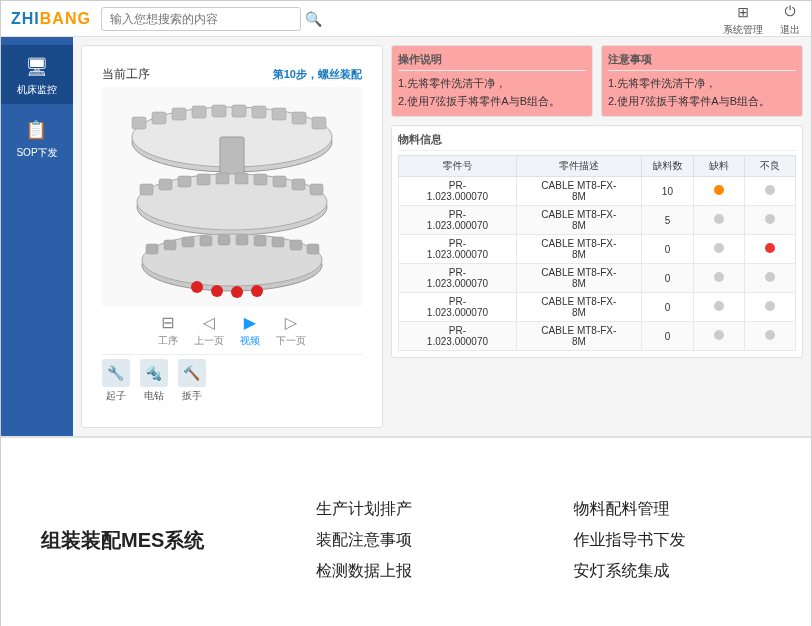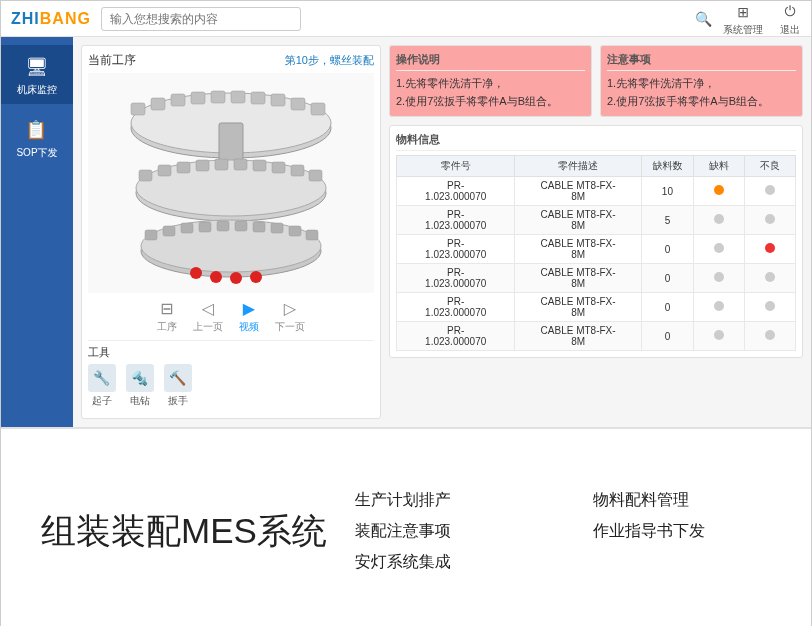--- a/index.html
+++ b/index.html
@@ -39,21 +39,20 @@
       font-size: 16px;
       font-weight: bold;
       color: #1a7bbf;
       letter-spacing: 1px;
     }
     .search-area {
       flex: 1;
       display: flex;
       align-items: center;
       margin: 0 10px;
-      justify-content: space-between;
     }
     .search-input {
       width: 200px;
       height: 24px;
       border: 1px solid #ccc;
       border-radius: 3px;
       padding: 0 8px;
       font-size: 12px;
       color: #999;
     }
@@ -145,35 +144,36 @@
       flex: 1;
     }
 
     .process-panel {
       flex: 0 0 300px;
       background: #fff;
       border: 1px solid #e0e0e0;
       border-radius: 3px;
       display: flex;
       flex-direction: column;
-      padding: 6px;
+      padding: 20px;
     }
     .panel-title-row {
       display: flex;
       justify-content: space-between;
       align-items: center;
       margin-bottom: 4px;
     }
     .panel-title {
       font-size: 12px;
       color: #333;
     }
     .panel-step {
       font-size: 11px;
       color: #1a7bbf;
+      font-weight: bold;
     }
     .process-image-area {
       flex: 1;
       display: flex;
       align-items: center;
       justify-content: center;
       background: #f9f9f9;
       min-height: 200px;
       position: relative;
     }
@@ -316,25 +316,25 @@
     
     .bottom-section {
       flex: 0 0 206px;
       background: #fff;
       display: flex;
       align-items: center;
       padding: 20px 40px;
       border-top: 2px solid #e0e0e0;
     }
     .brand-title {
-      font-size: 35px;
-      font-weight: normal;
+      font-size: 20px;
+      font-weight: bold;
       color: #222;
       white-space: nowrap;
-      margin-right: 28px;
+      margin-right: 95px;
       min-width: 180px;
     }
     .features-grid {
       display: grid;
       grid-template-columns: 1fr 1fr;
       gap: 10px 60px;
       flex: 1;
     }
     .feature-item {
       font-size: 16px;
@@ -462,21 +462,20 @@
               <div class="ctrl-btn ctrl-play">
                 <span class="icon">▶</span>
                 <span>视频</span>
               </div>
               <div class="ctrl-btn ctrl-arrow">
                 <span class="icon">▷</span>
                 <span>下一页</span>
               </div>
             </div>
             <div class="tools-section">
-              <div class="tools-title">工具</div>
               <div class="tools-list">
                 <div class="tool-item">
                   <div class="tool-icon">🔧</div>
                   <span>起子</span>
                 </div>
                 <div class="tool-item">
                   <div class="tool-icon">🔩</div>
                   <span>电钻</span>
                 </div>
                 <div class="tool-item">
@@ -569,16 +568,17 @@
     </div>
   </div>
 
   <div class="bottom-section">
     <div class="brand-title">组装装配MES系统</div>
     <div class="features-grid" id="features-grid">
     <div class="feature-item">生产计划排产</div>
         <div class="feature-item">物料配料管理</div>
         <div class="feature-item">装配注意事项</div>
         <div class="feature-item">作业指导书下发</div>
+        <div class="feature-item">检测数据上报</div>
         <div class="feature-item">安灯系统集成</div>
       </div>
   </div>
 </div>
 
 </body></html>

